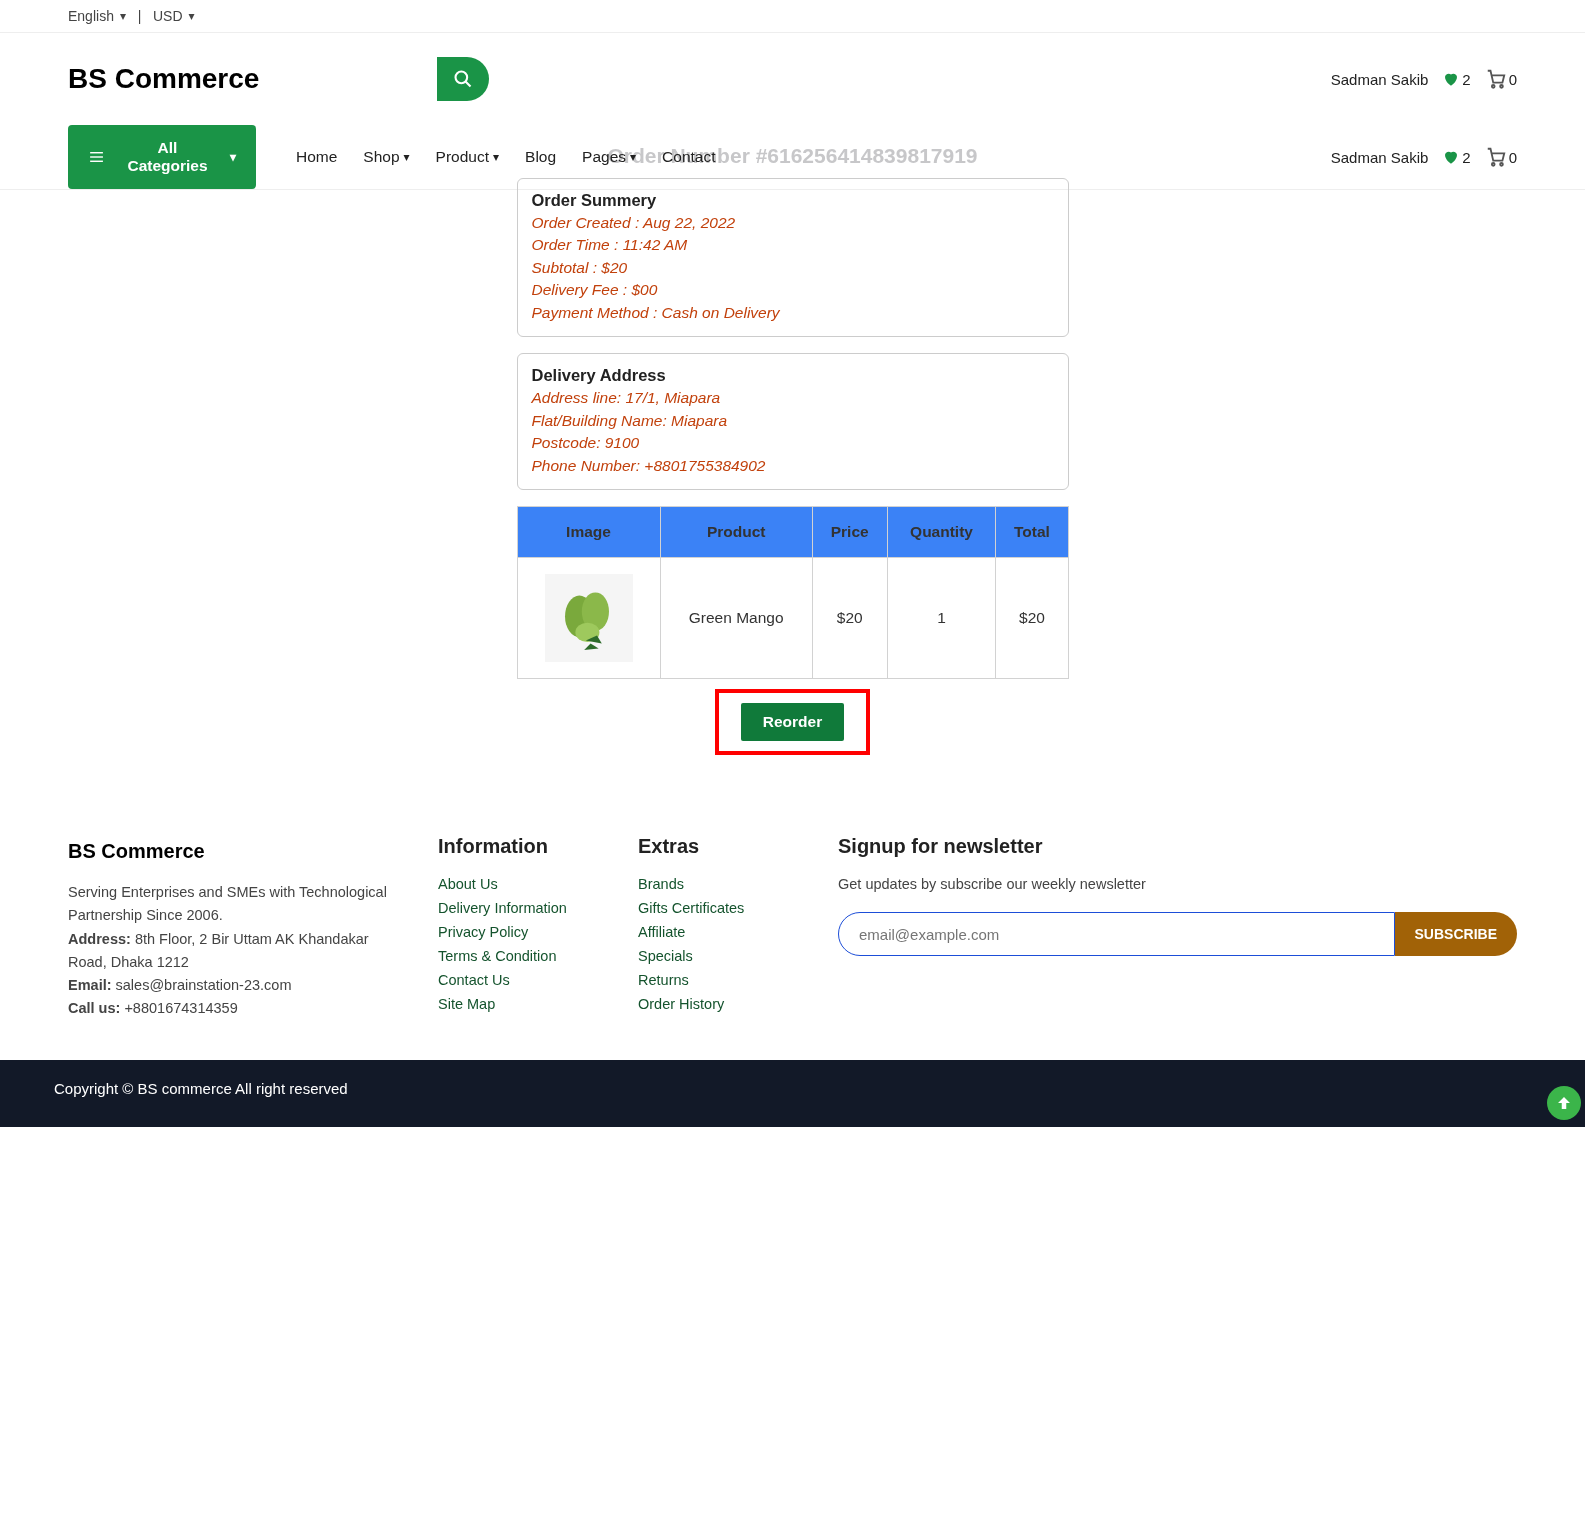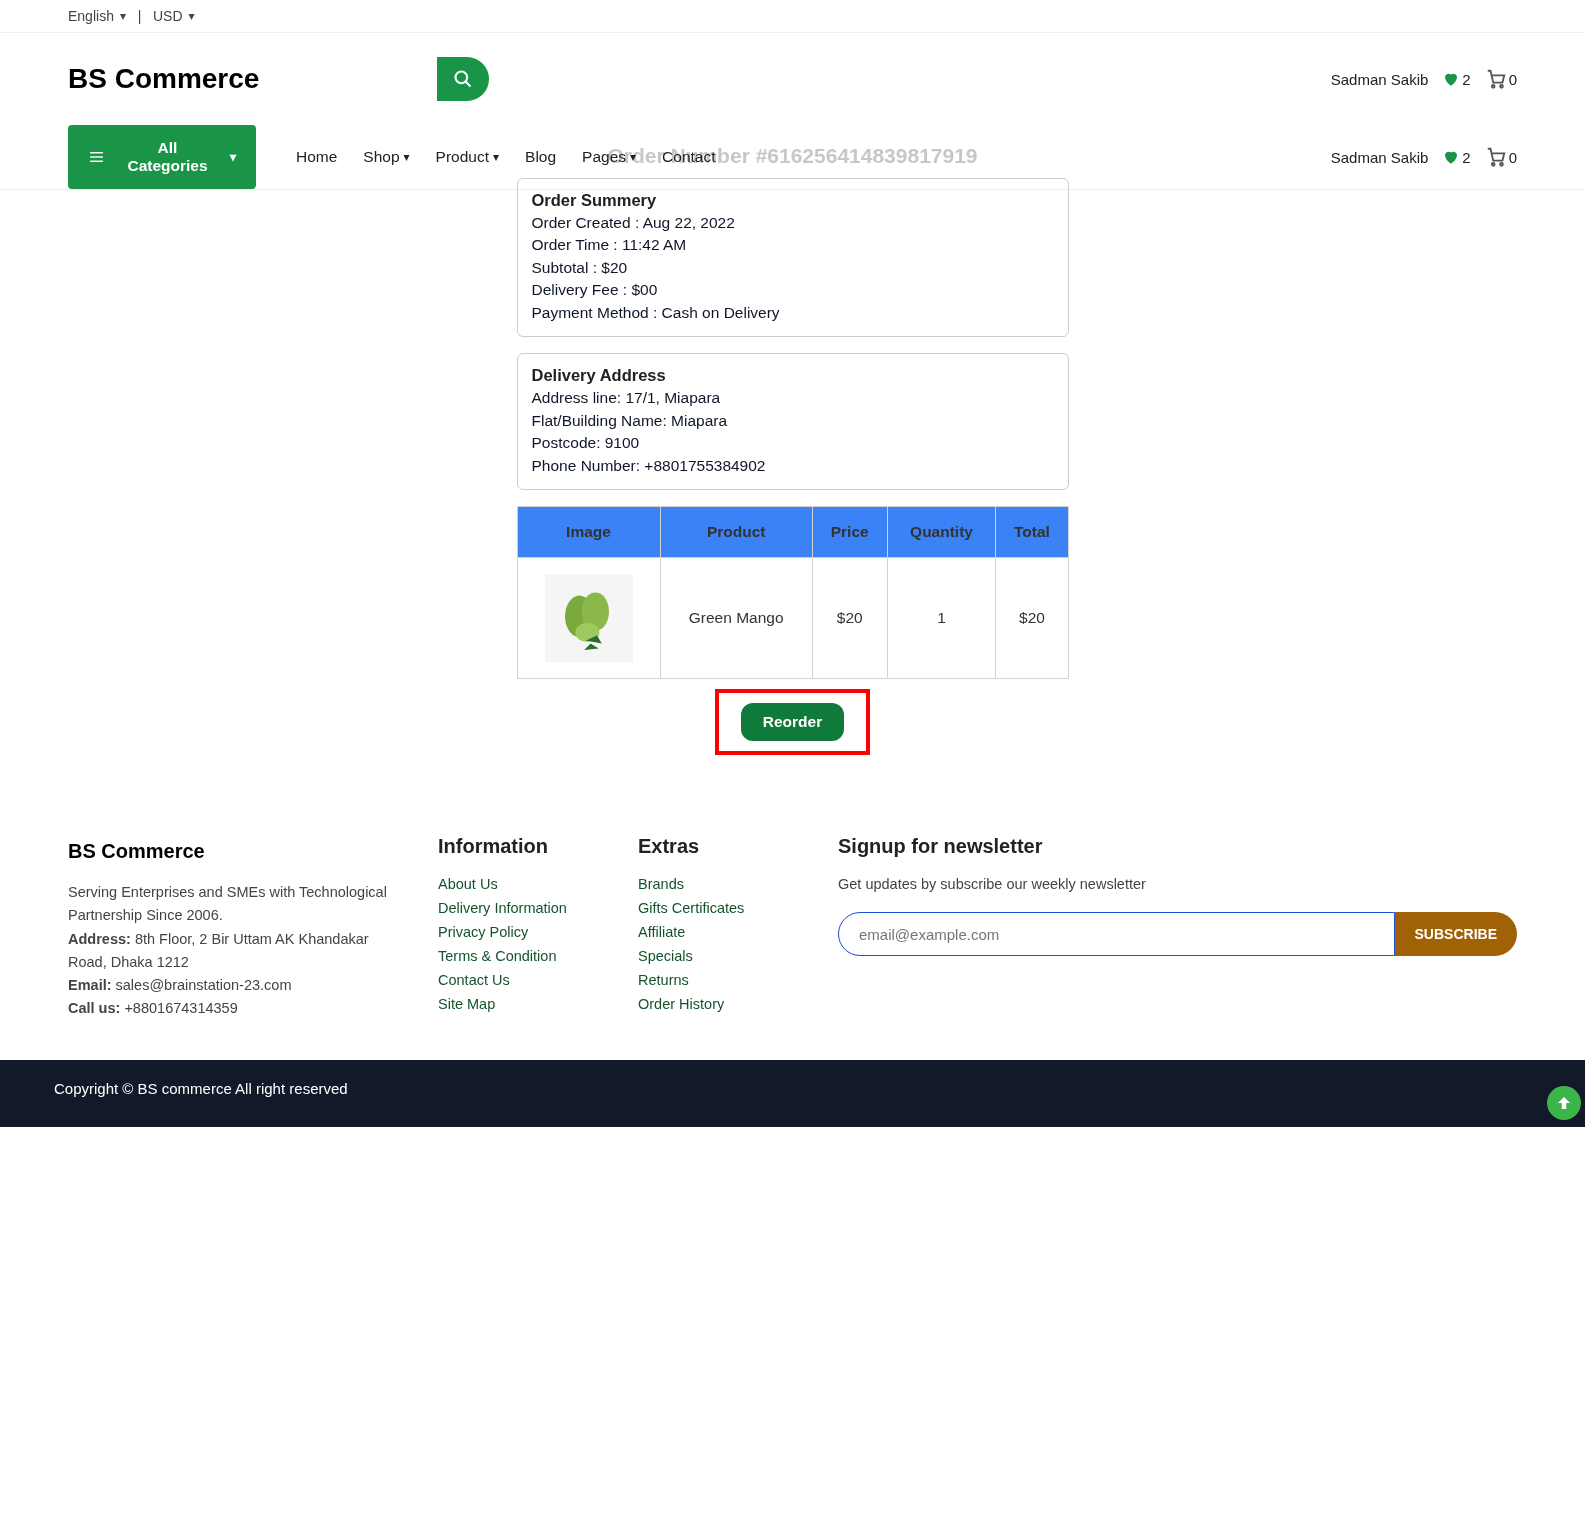--- a/index.html
+++ b/index.html
@@ -20,30 +20,30 @@
   .all-cats { background: #1a9447; color: #fff; font-weight: 600; font-size: 15.5px; border: none; border-radius: 4px; padding: 14px 20px; width: 188px; display: flex; align-items: center; gap: 18px; cursor: pointer; }
   .nav-links { display: flex; gap: 26px; margin-left: 40px; font-size: 15.5px; font-weight: 500; }
   .nav-links a { color: #222; text-decoration: none; display: inline-flex; align-items: center; gap: 4px; cursor: pointer; }
   .nav-right { margin-left: auto; display: flex; align-items: center; gap: 14px; font-size: 15px; color: #222; }
 
   .page-title { text-align: center; font-size: 21px; font-weight: 700; color: #c7c7c9; margin-top: -46px; margin-bottom: 10px; position: relative; z-index: -1; }
 
   .content { width: 552px; margin: 0 auto; }
   .card { border: 1px solid #ccc; border-radius: 6px; padding: 12px 14px; margin-bottom: 16px; }
   .card h3 { font-size: 16.5px; font-weight: 700; margin-bottom: 2px; color: #222; }
-  .card p { font-size: 15.5px; color: #0f172a; line-height: 1.45; }
+  .card p { font-size: 15.5px; color: #c2410c; line-height: 1.45; font-style: italic; }
 
   table { width: 100%; border-collapse: collapse; }
   th, td { border: 1px solid #d2d2d2; padding: 16px 8px; text-align: center; font-size: 15.5px; }
   th { background: #3b82f6; font-weight: 700; }
   .product-img { width: 88px; height: 88px; background: #f5f5f5; display: inline-flex; align-items: center; justify-content: center; }
 
   .reorder-wrap { text-align: center; margin-top: 10px; }
   .reorder-highlight { display: inline-block; border: 4px solid #ff0000; padding: 10px 22px; }
-  .reorder-btn { background: #107a3a; color: #fff; border: none; padding: 10px 22px; font-size: 15.5px; font-weight: 700; border-radius: 12px; cursor: pointer; }
+  .reorder-btn { background: #107a3a; color: #fff; border: none; padding: 10px 22px; font-size: 15.5px; font-weight: 700; border-radius: 2px; cursor: pointer; }
 
   .footer { display: flex; padding: 40px 68px 40px 68px; gap: 30px; margin-top: 40px; }
   .footer h3 { font-size: 20px; font-weight: 700; margin-bottom: 18px; color: #222; }
   .footer-logo { font-size: 20px; font-weight: 800; color: #000; margin-bottom: 14px; }
   .footer-col-1 { width: 340px; font-size: 14.5px; color: #444; line-height: 1.6; }
   .footer-col { width: 170px; }
   .footer-col a { display: block; font-size: 14.5px; color: #14532d; text-decoration: none; margin-bottom: 8px; cursor: pointer; }
   .footer-news { flex: 1; }
   .footer-news p { font-size: 14.5px; color: #444; margin-bottom: 20px; }
   .news-input-wrap { display: flex; }

